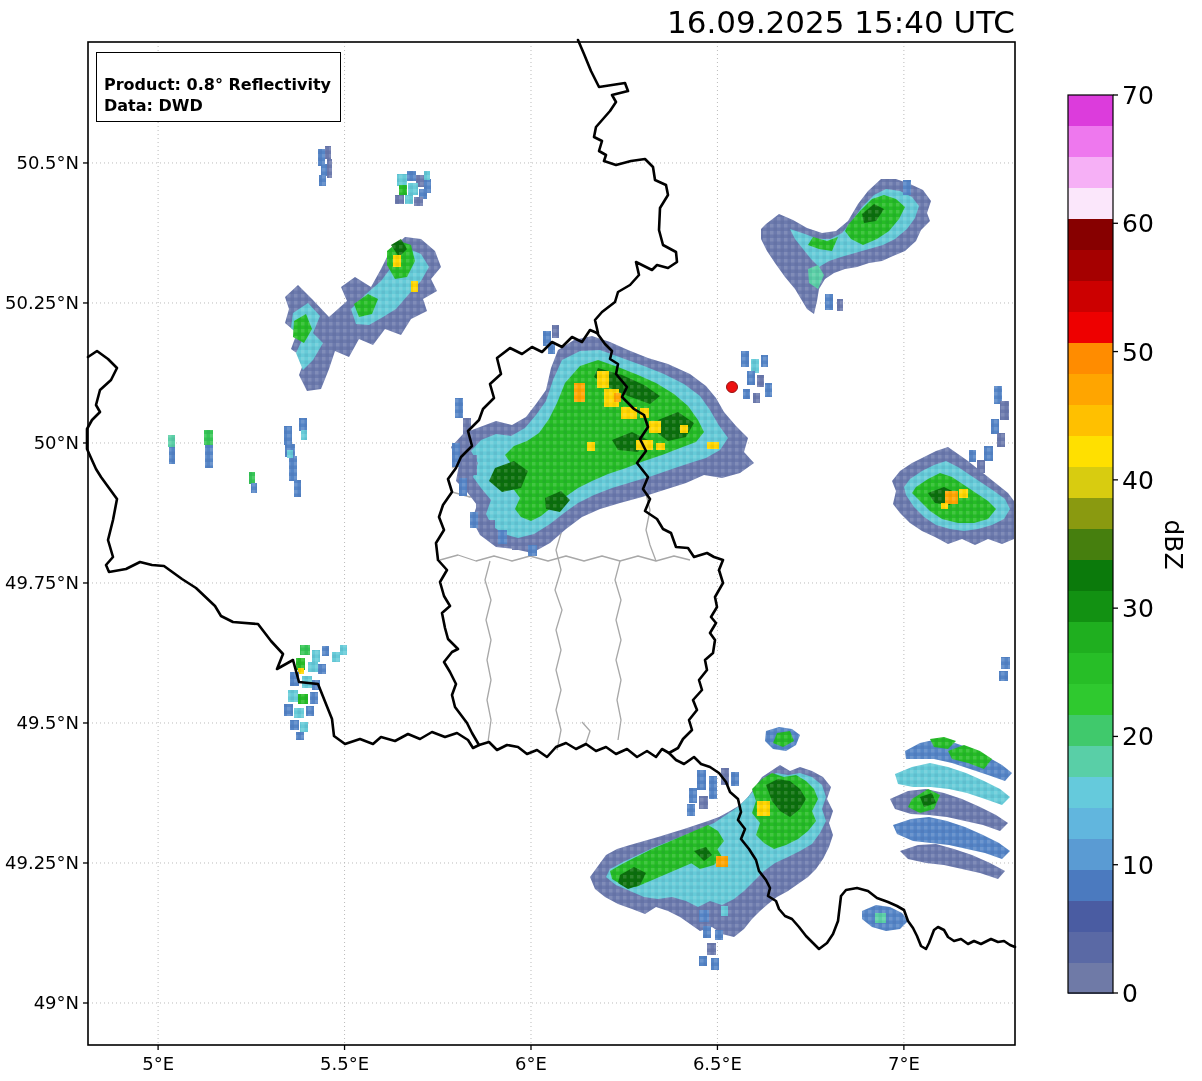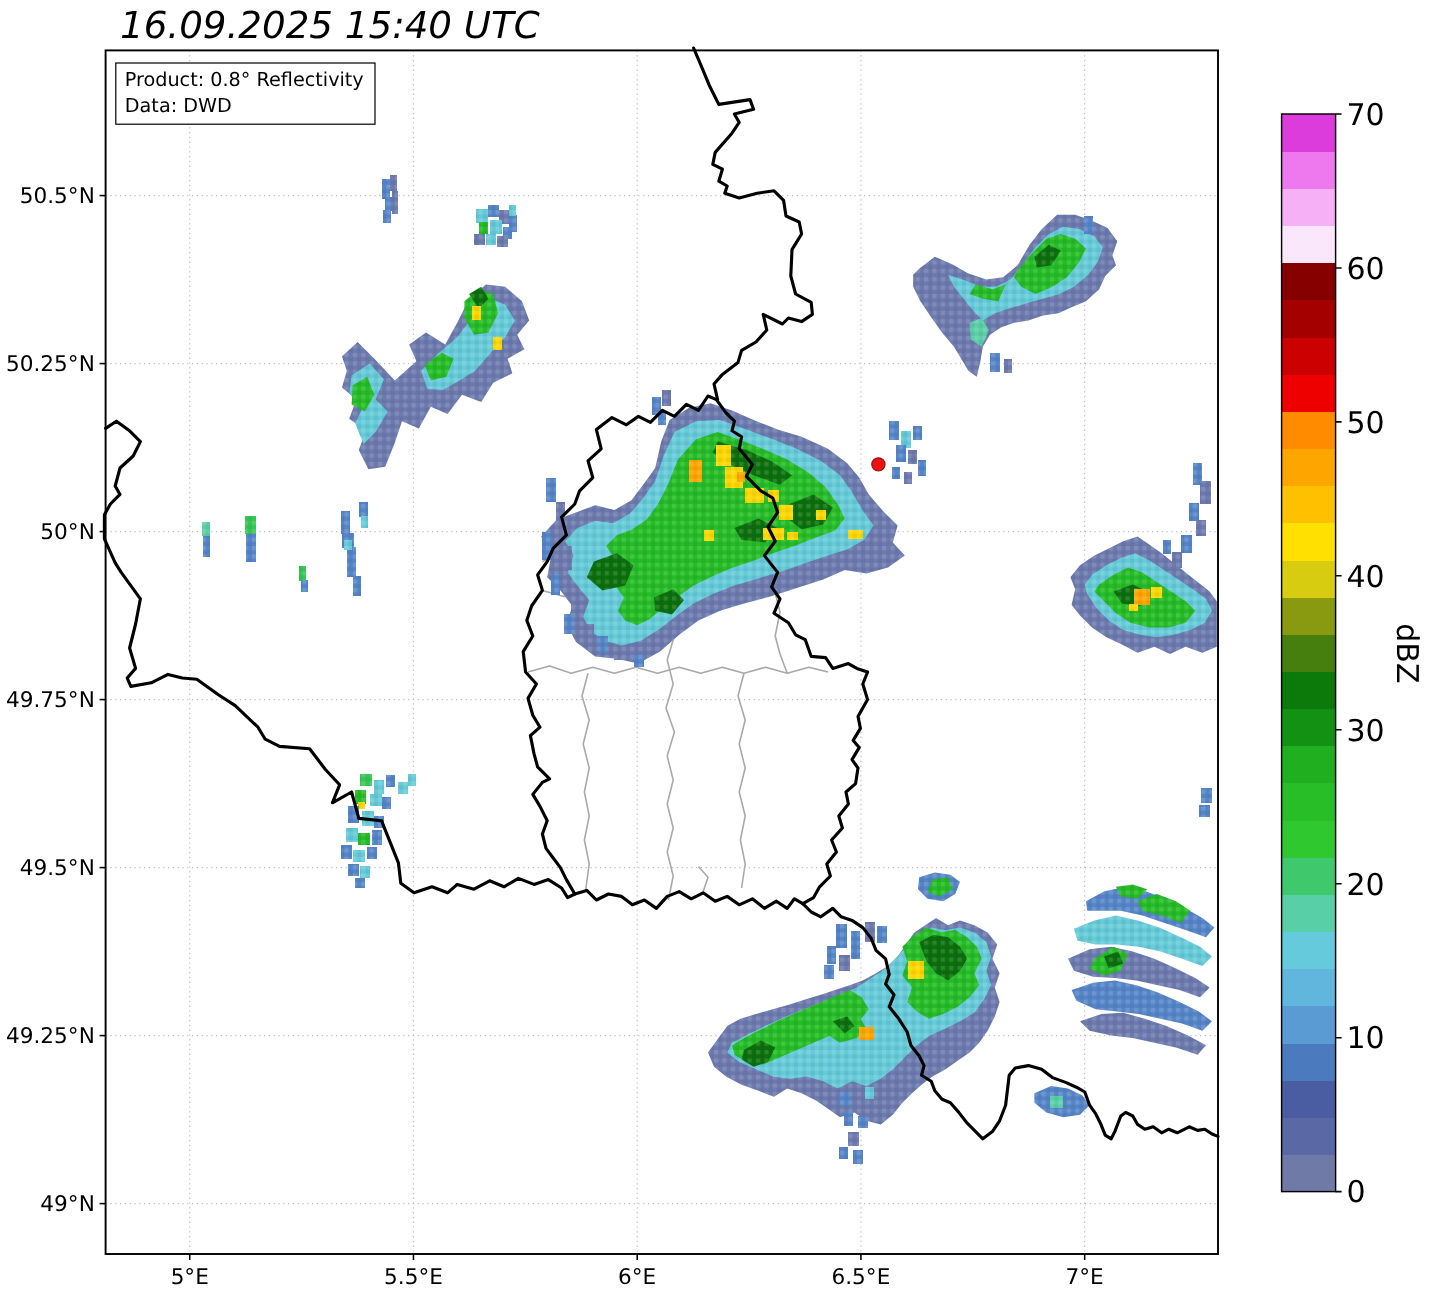--- a/index.html
+++ b/index.html
@@ -1,19 +1,19 @@
 <!DOCTYPE html>
 <html><head>
 <meta charset="utf-8">
 <style>
   html,body{margin:0;padding:0;background:#fff;width:1202px;height:1081px;overflow:hidden;}
   #stage{position:relative;width:1202px;height:1081px;background:#fff;font-family:"DejaVu Sans",sans-serif;}
   #map-svg{position:absolute;left:0;top:0;width:1202px;height:1081px;}
-  .title{position:absolute;left:100px;top:4px;width:927px;text-align:left;font-size:31px;color:#000;font-style:italic;}
-  .product-box{position:absolute;left:96px;top:52px;background:#fff;border:1.2px solid #000;padding:3px 9px 5px 7px;font-size:16px;line-height:1.32;color:#000;}
+  .title{position:absolute;left:88px;top:4px;width:927px;text-align:right;font-size:31px;color:#000;}
+  .product-box{position:absolute;left:96px;top:52px;background:#fff;border:1.2px solid #000;padding:21px 9px 5px 7px;font-size:16px;line-height:1.32;color:#000;font-weight:bold;}
   .cbar-label{position:absolute;left:1148px;top:530px;font-size:25px;color:#000;transform:rotate(90deg);transform-origin:center;white-space:nowrap;}
 </style>
 </head>
 <body>
 
 <div id="stage">
   <svg id="map-svg" viewBox="0 0 1202 1081">
       <defs>
         <pattern id="px" width="7" height="7" patternUnits="userSpaceOnUse">
           <rect x="0" y="0" width="3.5" height="3.5" fill="rgba(255,255,255,0.14)"></rect>

